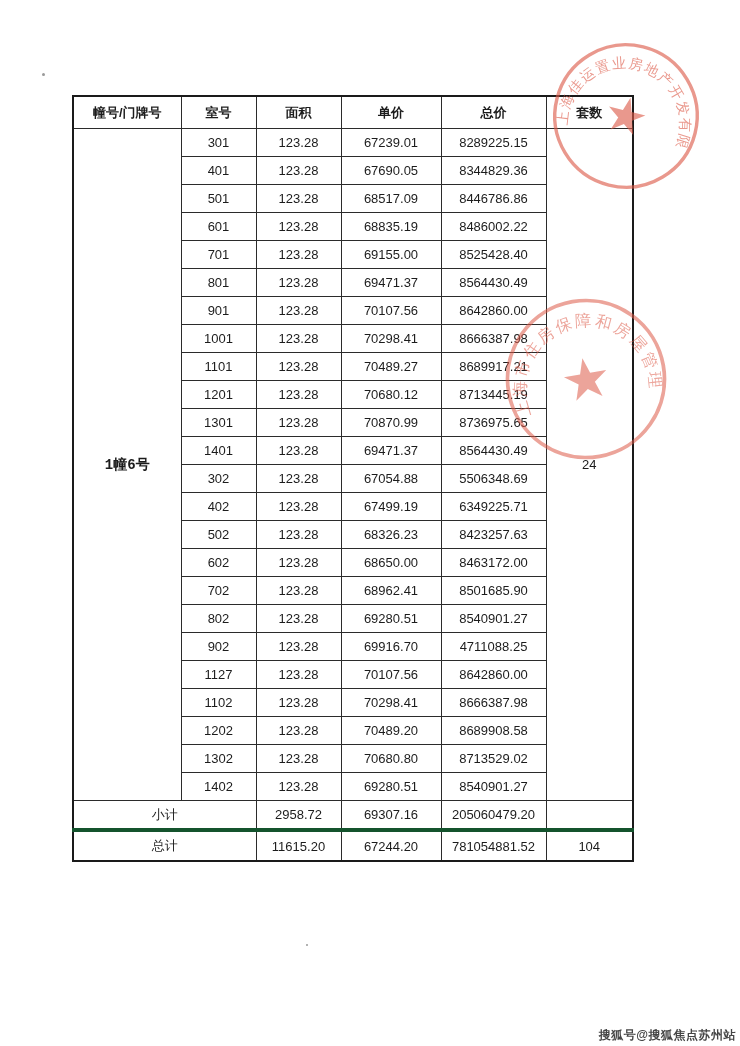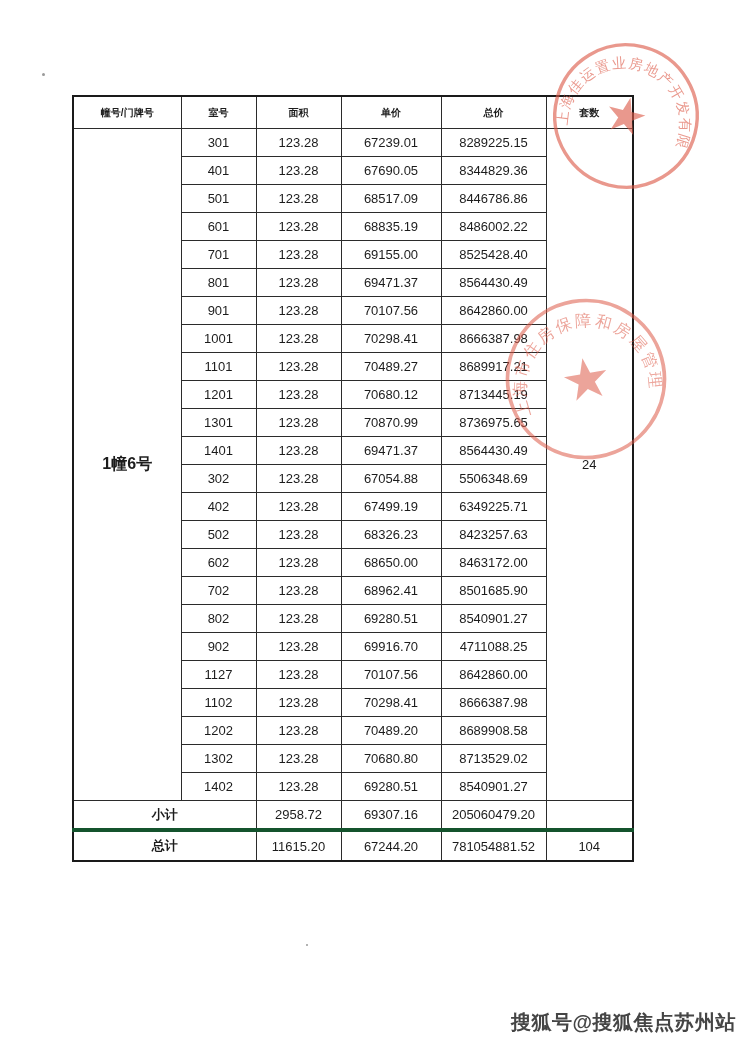--- a/index.html
+++ b/index.html
@@ -10,34 +10,34 @@
   .doc-table-wrap{position:absolute;left:72px;top:95px;width:562px;}
   table.price-table{
     border-collapse:collapse;table-layout:fixed;width:560px;
     font-size:13px;color:#1c1c1c;background:transparent;
     border:2px solid #1a1a1a;
   }
   .price-table th,.price-table td{
     border:1px solid #2b2b2b;text-align:center;vertical-align:middle;
     padding:0 2px;height:27px;font-weight:normal;overflow:hidden;white-space:nowrap;
   }
-  .price-table thead th{height:31px;font-weight:bold;font-size:10px;}
-  td.building-cell{font-weight:bold;font-size:16px;}
+  .price-table thead th{height:31px;font-weight:bold;font-size:13px;}
+  td.building-cell{font-weight:bold;font-size:14px;font-family:Liberation Mono, monospace;}
   tr.subtotal-row td{height:27px;}
   tr.total-row td{border-top:4px solid #14532d;height:28px;}
-  tr.subtotal-row td.label-cell,tr.total-row td.label-cell{font-weight:bold;margin-left:40px;}
+  tr.subtotal-row td.label-cell,tr.total-row td.label-cell{font-weight:normal;margin-left:40px;}
   
   .seal{position:absolute;pointer-events:none;}
   .seal svg{display:block;}
   #seal-company{left:548px;top:38px;width:156px;height:156px;opacity:0.62;transform:rotate(14deg);}
   #seal-authority{left:500px;top:293px;width:172px;height:172px;opacity:0.55;transform:rotate(-10deg);}
   .seal-color{color:#dd5a48;}
   
   .watermark{
-    position:absolute;right:4px;bottom:10px;font-size:20px;font-weight:bold;
+    position:absolute;right:4px;bottom:2px;font-size:12px;font-weight:bold;
     color:#454545;letter-spacing:0.5px;
   }
   .speck{position:absolute;background:#9a9a9a;border-radius:50%;}
   #speck1{left:42px;top:73px;width:3px;height:3px;}
   #speck2{left:306px;top:944px;width:2px;height:2px;}
 </style>
 </head>
 <body>
 
 <div class="doc-table-wrap">

